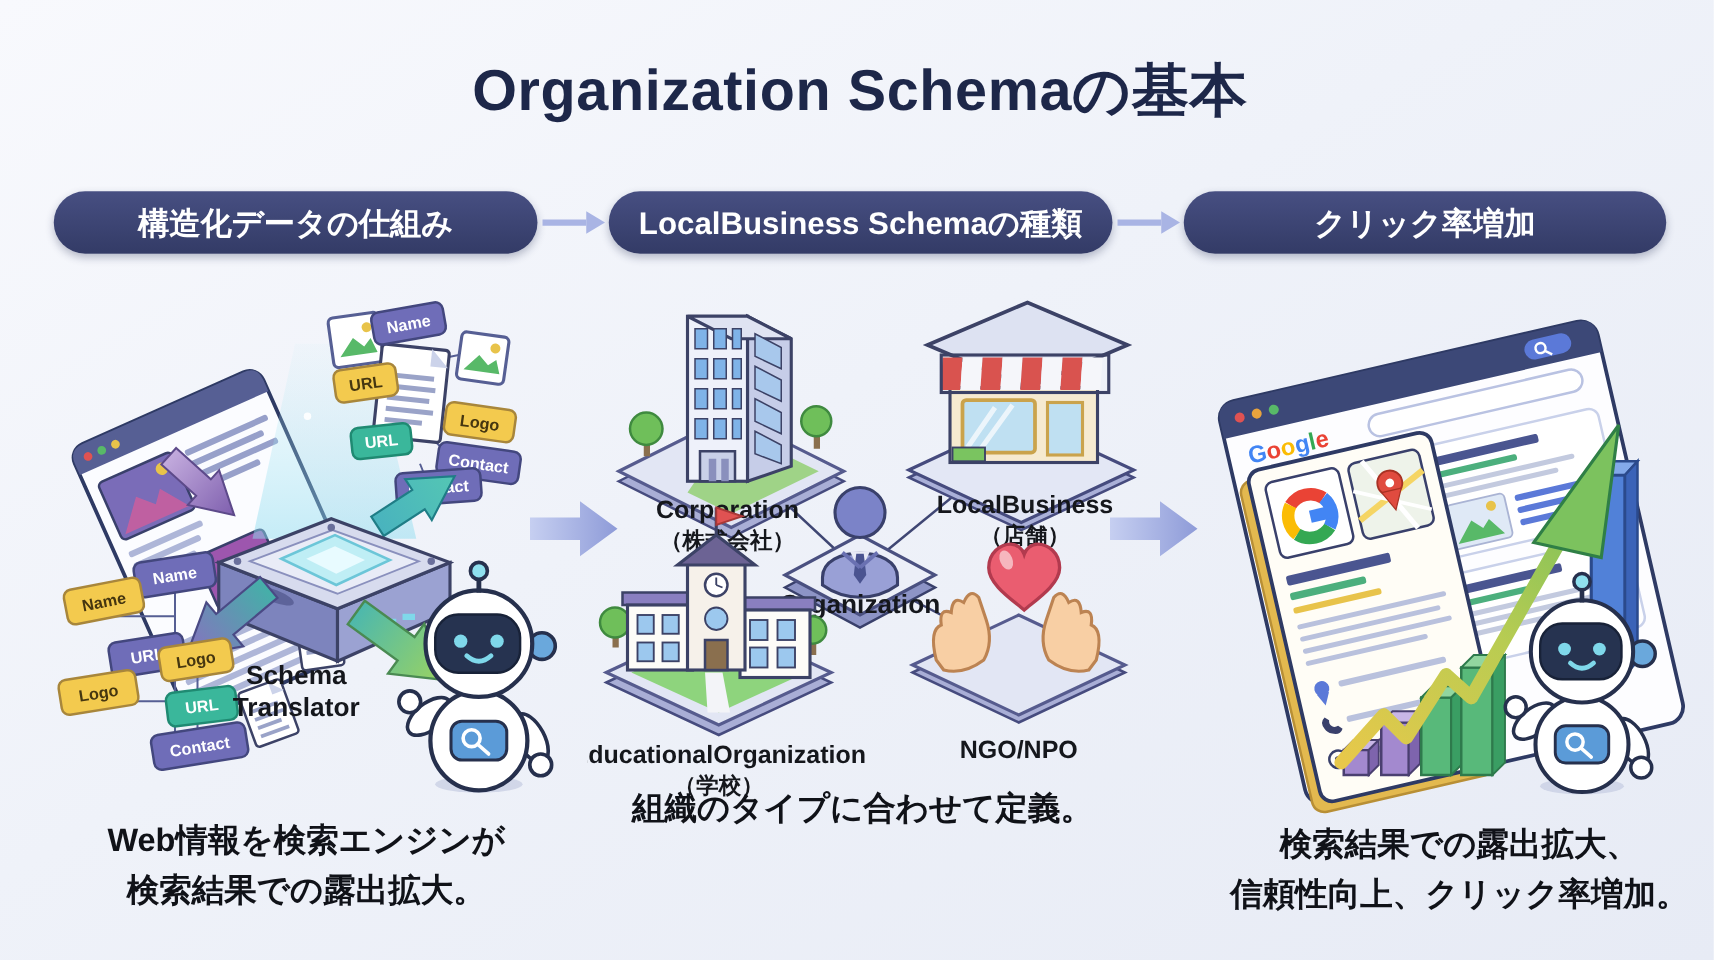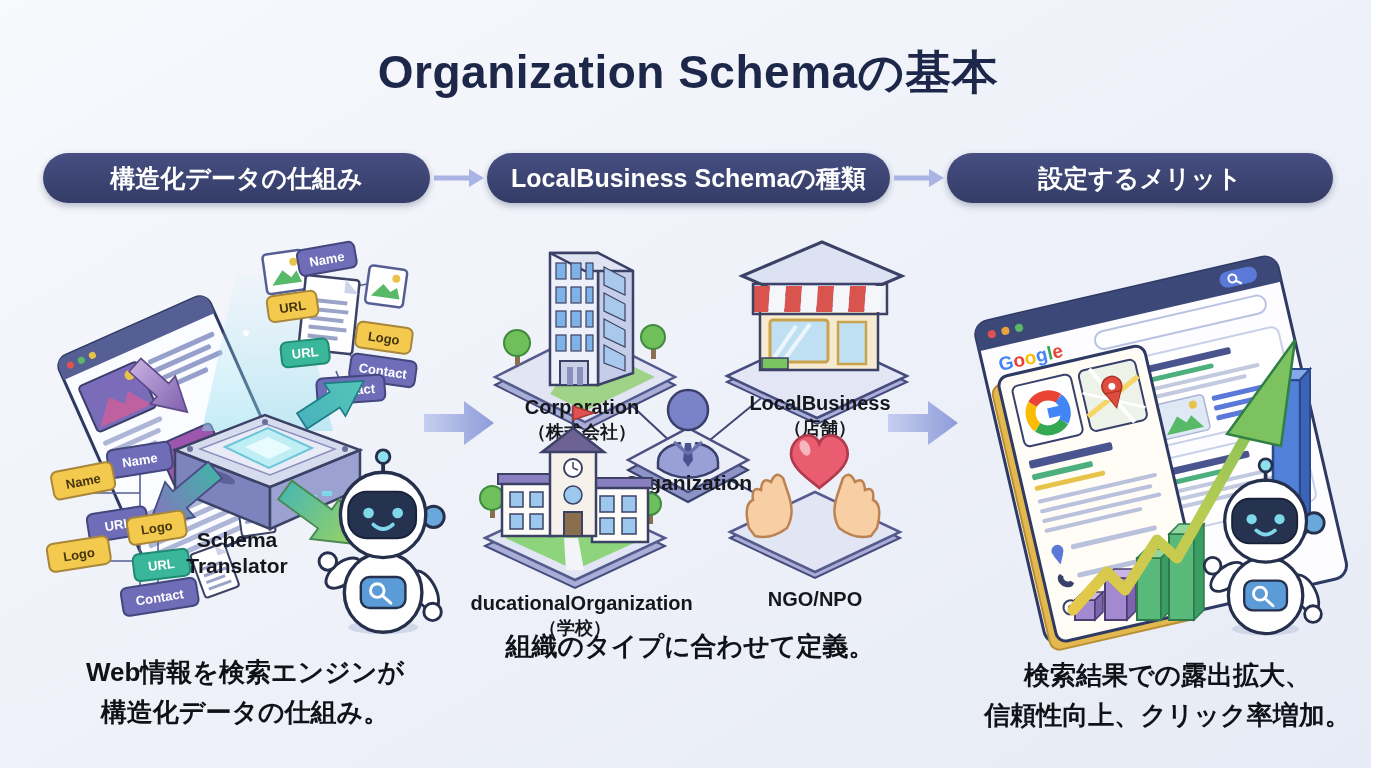--- a/index.html
+++ b/index.html
@@ -44,21 +44,21 @@
 
   <div class="title">Organization Schemaの基本</div>
 
   <div class="pill pill-1">
     <span>構造化データの仕組み</span>
   </div>
   <div class="pill pill-2">
     <span>LocalBusiness Schemaの種類</span>
   </div>
   <div class="pill pill-3">
-    <span>設定するメリット</span>
+    <span>クリック率増加</span>
   </div>
 
   <svg class="pill-arrow" style="left:431px" width="56" height="22">
     <line x1="3" y1="11" x2="38" y2="11" stroke="#a9b4e4" stroke-width="5"></line>
     <polygon points="38,2 53,11 38,20" fill="#a9b4e4"></polygon>
   </svg>
   <svg class="pill-arrow" style="left:891px" width="56" height="22">
     <line x1="3" y1="11" x2="38" y2="11" stroke="#a9b4e4" stroke-width="5"></line>
     <polygon points="38,2 53,11 38,20" fill="#a9b4e4"></polygon>
   </svg>
@@ -517,21 +517,21 @@
     <g>
       <polyline points="118,382 152,344 170,362 202,312 222,330 298,196" fill="none" stroke="url(#riseG)" stroke-width="11" stroke-linejoin="round" stroke-linecap="round"></polyline>
       <polygon points="272,206 340,112 326,218" fill="#7cc25e" stroke="#2f7f46" stroke-width="2.5"></polygon>
     </g>
 
     <use href="#robot-def" transform="translate(252,228) scale(0.93)"></use>
   </svg>
 
   <div class="cap cap-1">
     <div>Web情報を検索エンジンが</div>
-    <div>構造化データの仕組み。</div>
+    <div>検索結果での露出拡大。</div>
   </div>
   <div class="cap cap-2">
     <div>組織のタイプに合わせて定義。</div>
   </div>
   <div class="cap cap-3">
     <div>検索結果での露出拡大、</div>
     <div>信頼性向上、クリック率増加。</div>
   </div>
 
 </div>

